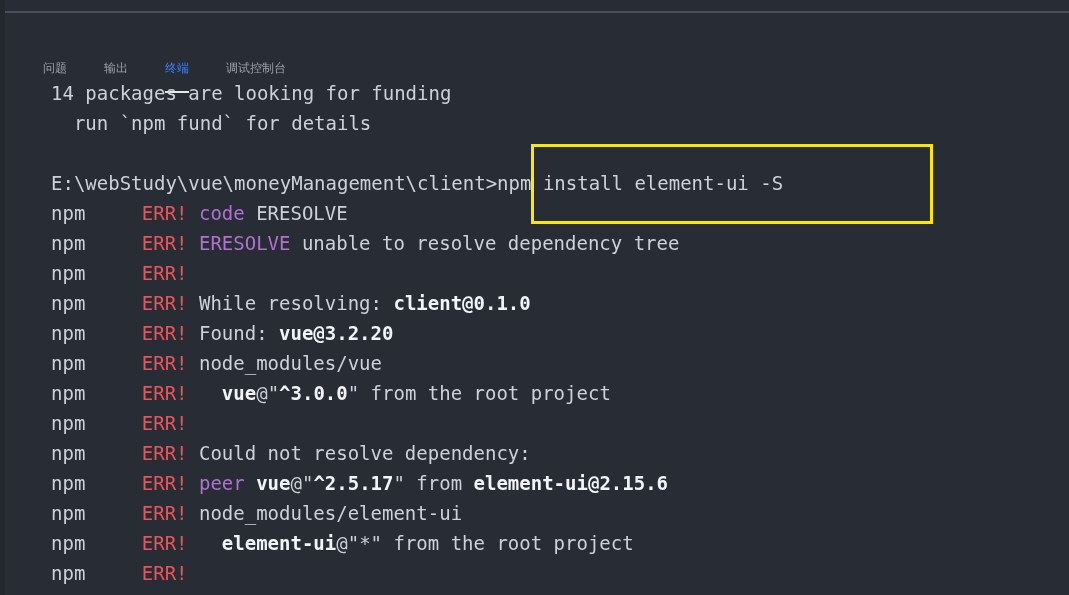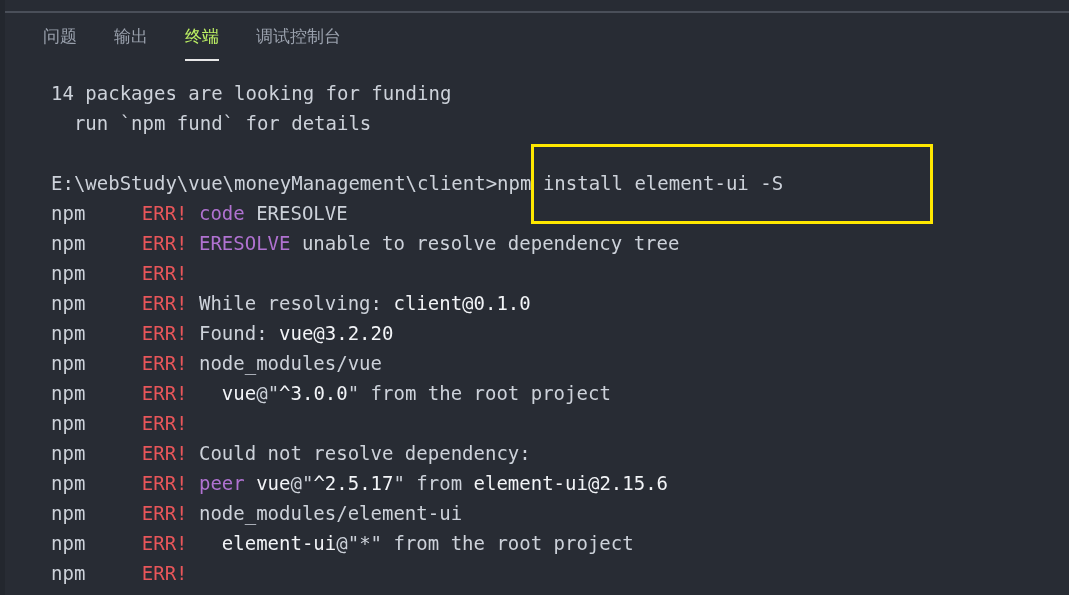--- a/index.html
+++ b/index.html
@@ -49,28 +49,29 @@
     width: 1064px;
     height: 42px;
     display: flex;
     align-items: flex-start;
     padding-left: 38px;
     box-sizing: border-box;
   }
   .tab {
     position: relative;
     font-family: "DejaVu Sans", "Liberation Sans", sans-serif;
-    font-size: 17px;
+    font-size: 12px;
     line-height: 28px;
     color: #9aa1ad;
     margin-right: 37px;
     white-space: nowrap;
     cursor: pointer;
+    margin-top: 32px;
   }
-  .tab.active { color: #bef264; }
+  .tab.active { color: #3b82f6; }
   .tab.active .tab-underline {
     position: absolute;
     left: 0;
     right: 0;
     bottom: -11px;
     height: 2px;
     background: #e7e7e7;
   }
 
   
@@ -89,21 +90,21 @@
     white-space: pre;
   }
   .tline {
     height: 30px;
     white-space: pre;
   }
 
   .c-default { color: #cdd2da; }
   .c-err     { color: #e8565a; margin-left: 45px; }
   .c-magenta { color: #b072d1; text-align: center; }
-  .c-bold    { color: #f2f4f7; font-weight: normal; }
+  .c-bold    { color: #f2f4f7; font-weight: bold; }
 
   
   .annot-box {
     position: absolute;
     left: 531px;
     top: 144px;
     width: 402px;
     height: 80px;
     border: 3px solid #ffe800;
     box-sizing: border-box;

